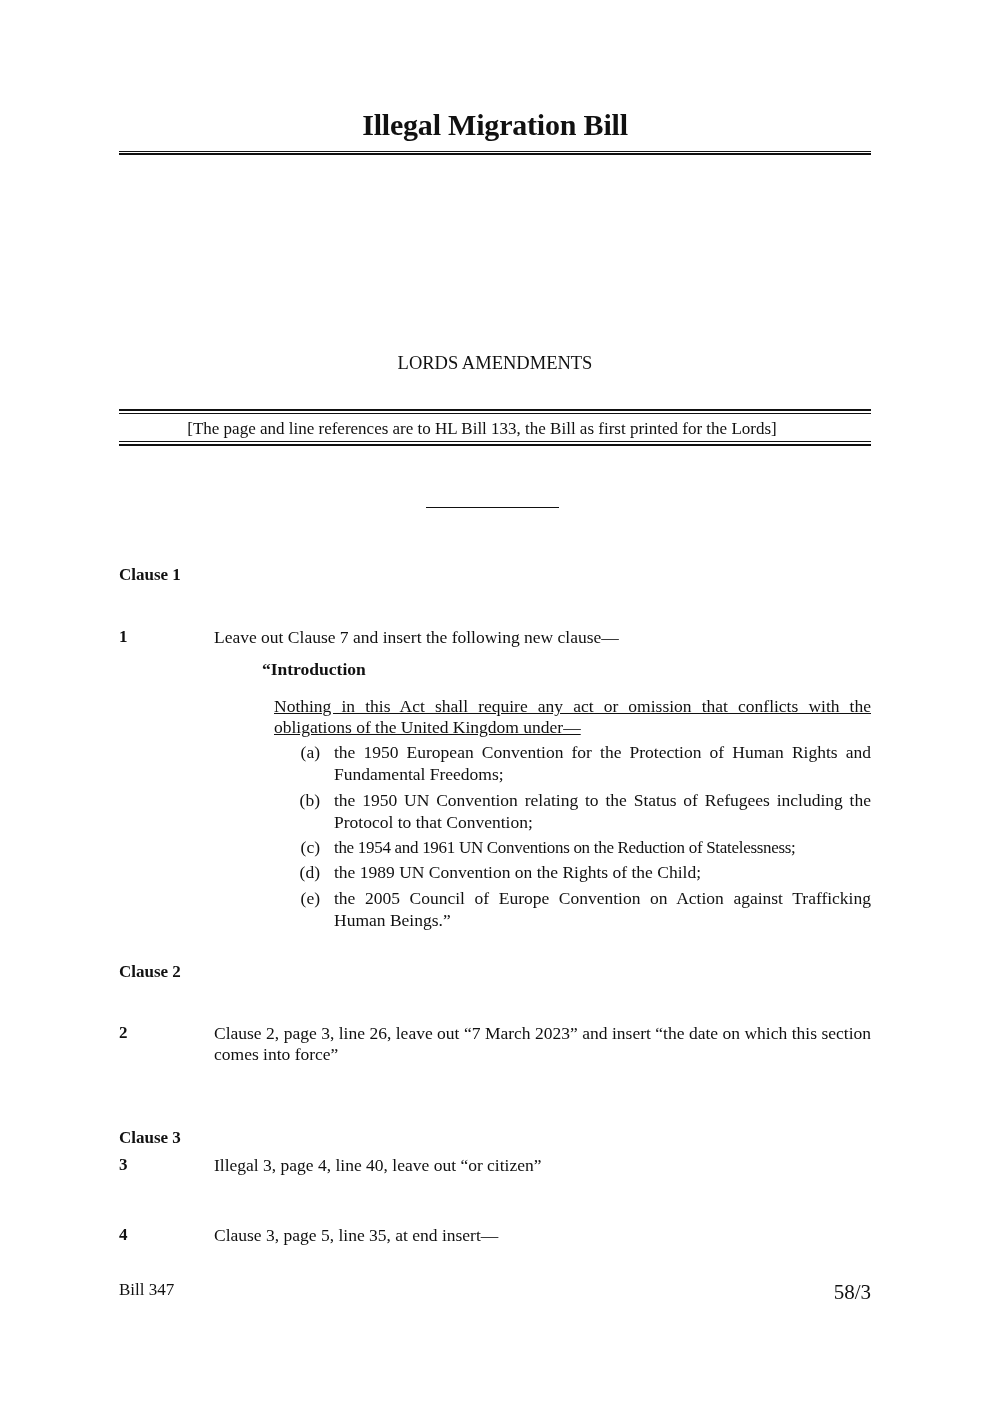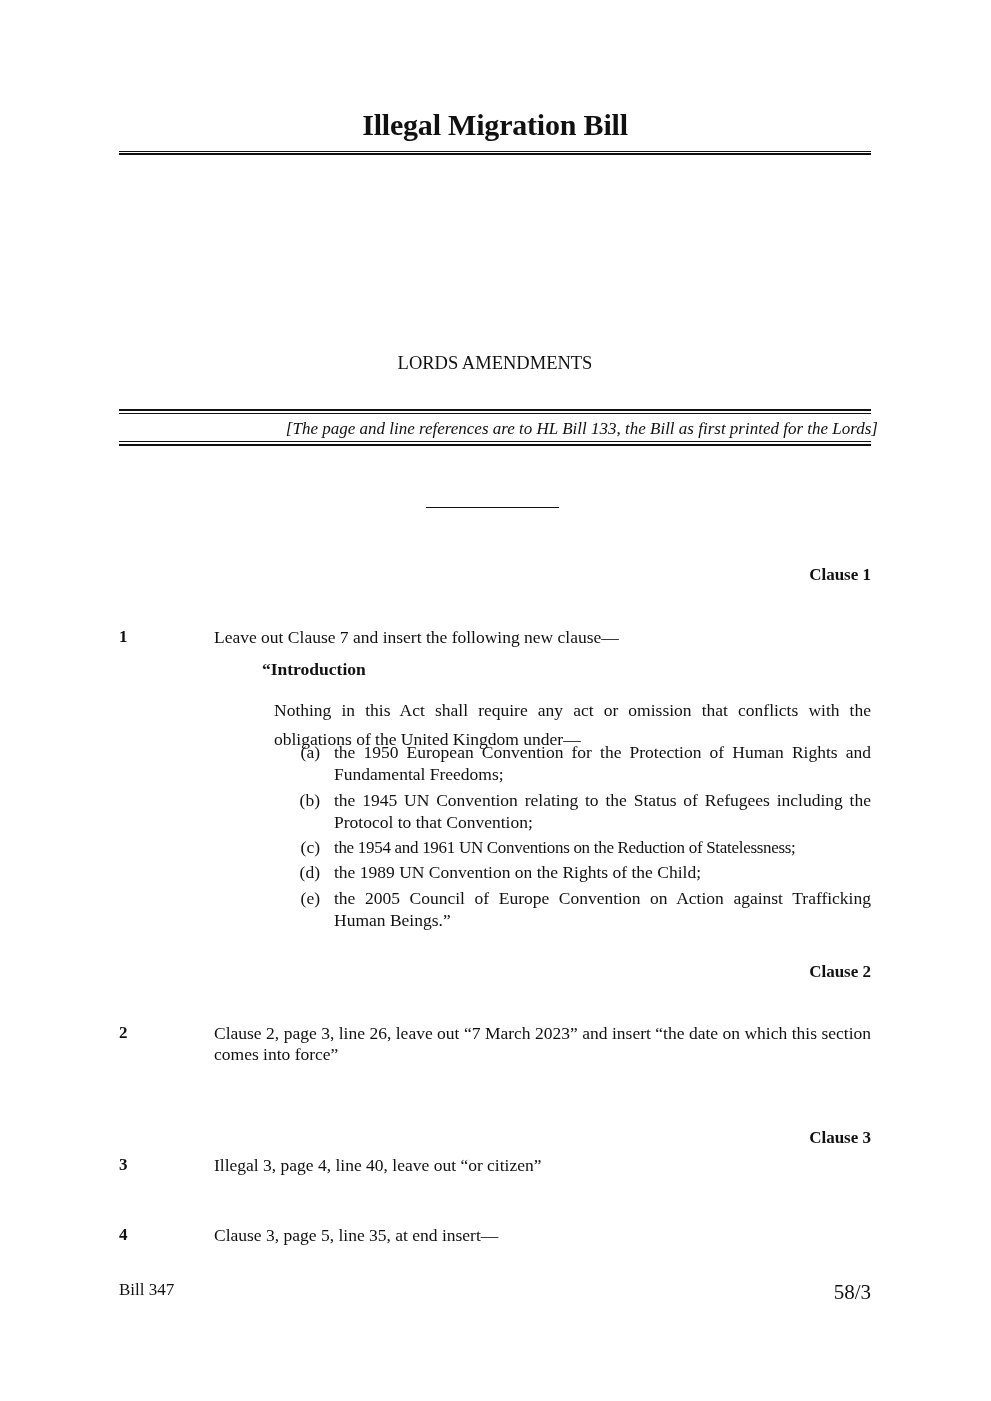--- a/index.html
+++ b/index.html
@@ -4,27 +4,27 @@
 <style>
   html, body { margin: 0; padding: 0; background: #ffffff; }
   body { width: 991px; height: 1401px; position: relative; overflow: hidden;
          font-family: "Liberation Serif", "DejaVu Serif", serif; color: #111; }
   .abs { position: absolute; }
   .title { left: 119px; width: 752px; top: 108px; text-align: center;
            font-size: 30px; font-weight: bold; letter-spacing: -0.2px; }
   .rule-thin { position: absolute; left: 119px; width: 752px; height: 1px; background: #111; }
   .rule-thick { position: absolute; left: 119px; width: 752px; height: 2px; background: #111; }
   .subtitle { left: 119px; width: 752px; top: 353px; text-align: center; font-size: 18.5px; }
-  .refnote { left: 126px; width: 752px; top: 419px; text-align: right; font-size: 17px; font-style: italic; }
+  .refnote { left: 106px; width: 752px; top: 419px; text-align: center; font-size: 17px; }
   .short-rule { left: 426px; width: 133px; top: 507px; height: 1px; background: #111; }
-  .clause-head { left: 119px; width: 752px; text-align: right; font-size: 17px; font-weight: bold; }
+  .clause-head { left: 119px; width: 752px; text-align: left; font-size: 17px; font-weight: bold; }
   .amd-num { left: 119px; font-size: 17px; font-weight: bold; }
   .amd-text { left: 214px; width: 657px; font-size: 17.5px; line-height: 21px; text-align: justify; }
   .newclause-title { left: 262px; font-size: 17.5px; font-weight: bold; }
-  .newclause-body { left: 274px; width: 597px; font-size: 17.5px; line-height: 29px; text-align: justify; }
+  .newclause-body { left: 274px; width: 597px; font-size: 17.5px; line-height: 21px; text-align: justify; text-decoration: underline; }
   .para { left: 274px; width: 597px; font-size: 17.5px; line-height: 21.5px; }
   .para .lbl { position: absolute; left: 0; width: 46px; text-align: right; }
   .para .txt { position: absolute; left: 60px; width: 537px; text-align: justify; }
   .footer-left { left: 119px; top: 1280px; font-size: 17px; }
   .footer-right { right: 120px; top: 1280px; font-size: 21px; }
 </style>
 </head>
 <body>
 
 <div class="abs title">Illegal Migration Bill</div>
@@ -48,21 +48,21 @@
 
 <div class="abs newclause-title" style="top:659px;">“Introduction</div>
 <div class="abs newclause-body" style="top:696px;">Nothing in this Act shall require any act or omission that conflicts with the obligations of the United Kingdom under—</div>
 
 <div class="abs para" style="top:742px;">
   <span class="lbl">(a)</span>
   <span class="txt">the 1950 European Convention for the Protection of Human Rights and Fundamental Freedoms;</span>
 </div>
 <div class="abs para" style="top:790px;">
   <span class="lbl">(b)</span>
-  <span class="txt">the 1945 UN Convention relating to the Status of Refugees including the Protocol to that Convention;</span>
+  <span class="txt">the 1950 UN Convention relating to the Status of Refugees including the Protocol to that Convention;</span>
 </div>
 <div class="abs para" style="top:837px;">
   <span class="lbl">(c)</span>
   <span class="txt" style="font-size:17px; letter-spacing:-0.3px;">the 1954 and 1961 UN Conventions on the Reduction of Statelessness;</span>
 </div>
 <div class="abs para" style="top:862px;">
   <span class="lbl">(d)</span>
   <span class="txt">the 1989 UN Convention on the Rights of the Child;</span>
 </div>
 <div class="abs para" style="top:888px;">

